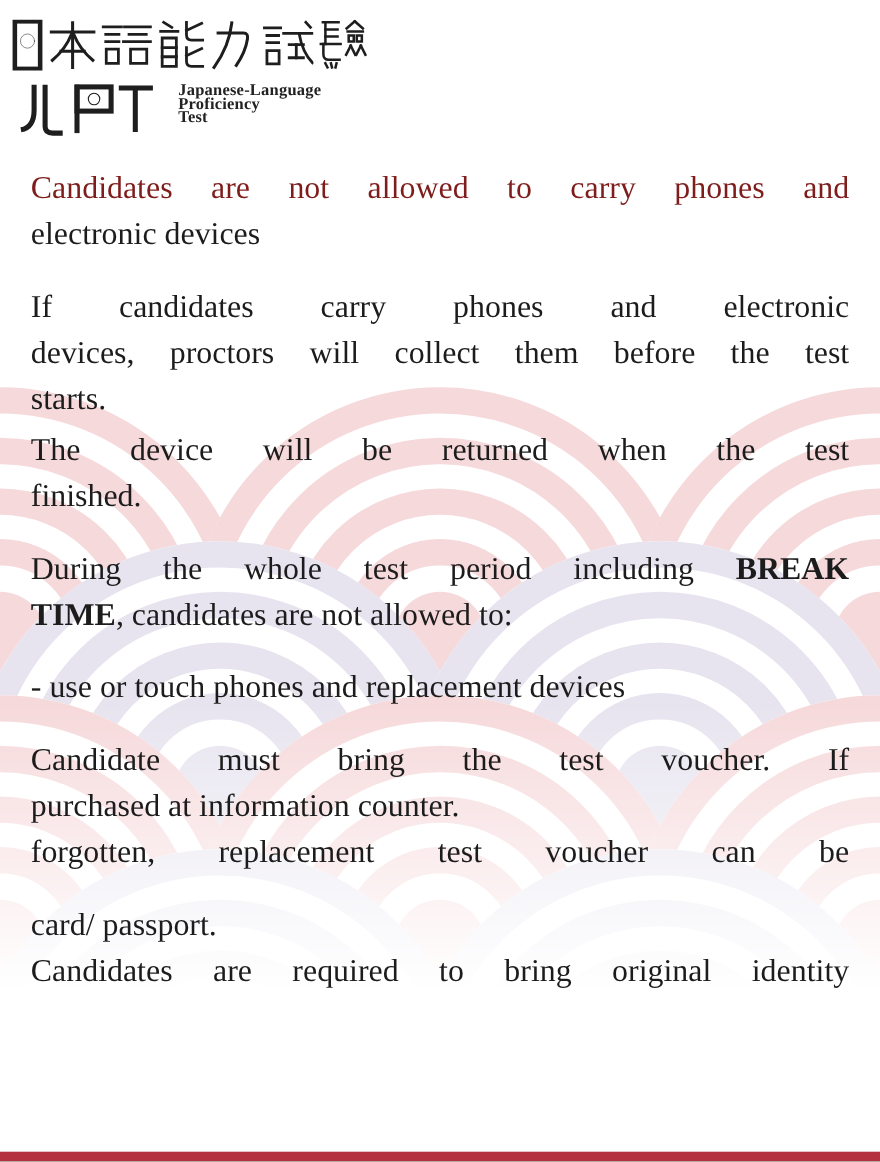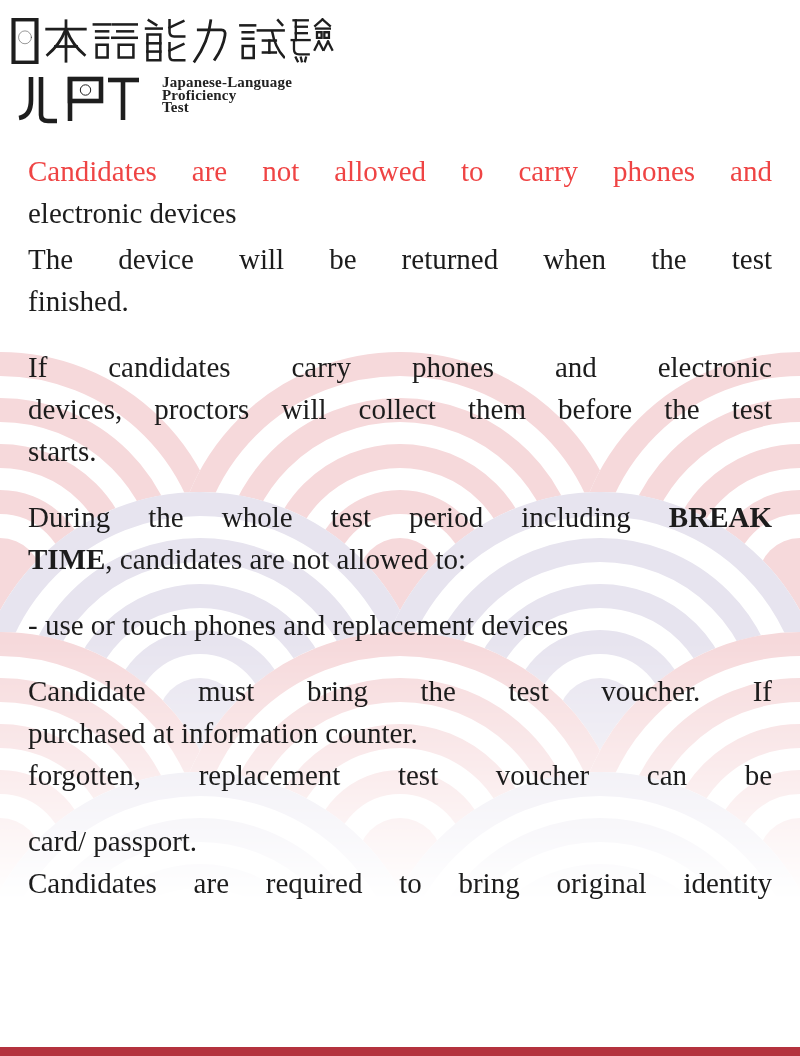--- a/index.html
+++ b/index.html
@@ -189,33 +189,33 @@
       <div class="subtitle">
         <div>Japanese-Language</div>
         <div>Proficiency</div>
         <div>Test</div>
       </div>
     </div>
   </div>
 
   <div class="content">
       <div class="para">
-        <div class="line j" style="color: #ef4444;"><span>Candidates are not allowed to carry phones and</span></div>
+        <div class="line j" style="color: #7f1d1d;"><span>Candidates are not allowed to carry phones and</span></div>
         <div class="line" style="color: rgb(28, 28, 28);"><span>electronic devices</span></div>
+      </div>
+      <div class="para">
+        <div class="line j" style="color: rgb(28, 28, 28);"><span>If candidates carry phones and electronic</span></div>
+        <div class="line j" style="color: rgb(28, 28, 28);"><span>devices, proctors will collect them before the test</span></div>
+        <div class="line" style="color: rgb(28, 28, 28);"><span>starts.</span></div>
       </div>
       <div class="para tight">
         <div class="line j" style="color: rgb(28, 28, 28);"><span>The device will be returned when the test</span></div>
         <div class="line" style="color: rgb(28, 28, 28);"><span>finished.</span></div>
       </div>
       <div class="para">
-        <div class="line j" style="color: rgb(28, 28, 28);"><span>If candidates carry phones and electronic</span></div>
-        <div class="line j" style="color: rgb(28, 28, 28);"><span>devices, proctors will collect them before the test</span></div>
-        <div class="line" style="color: rgb(28, 28, 28);"><span>starts.</span></div>
-      </div>
-      <div class="para">
         <div class="line j" style="color: rgb(28, 28, 28);"><span>During the whole test period including </span><span class="b">BREAK</span></div>
         <div class="line" style="color: rgb(28, 28, 28);"><span class="b">TIME</span><span>, candidates are not allowed to:</span></div>
       </div>
       <div class="para">
         <div class="line" style="color: rgb(28, 28, 28);"><span>- use or touch phones and replacement devices</span></div>
       </div>
       <div class="para">
         <div class="line j" style="color: rgb(28, 28, 28);"><span>Candidate must bring the test voucher. If</span></div>
         <div class="line" style="color: rgb(28, 28, 28);"><span>purchased at information counter.</span></div>
         <div class="line j" style="color: rgb(28, 28, 28);"><span>forgotten, replacement test voucher can be</span></div>

